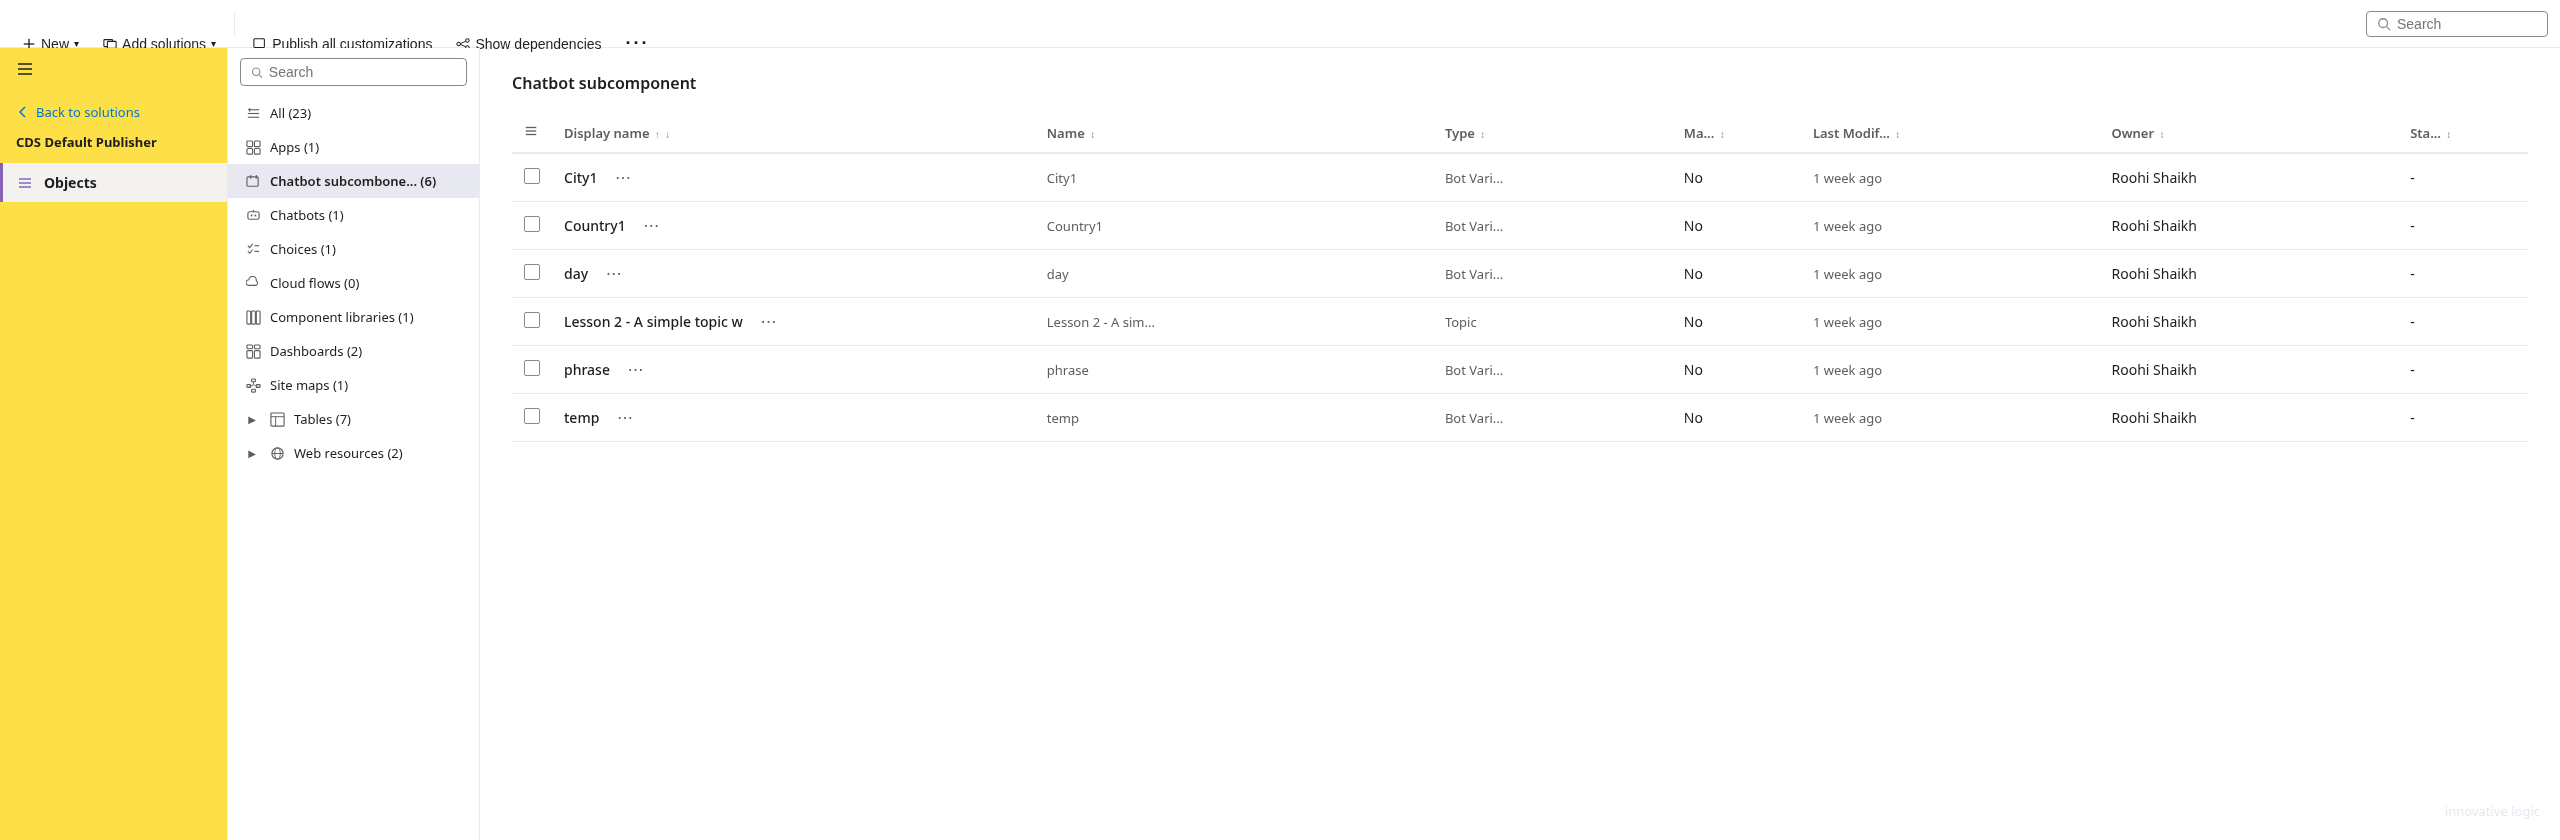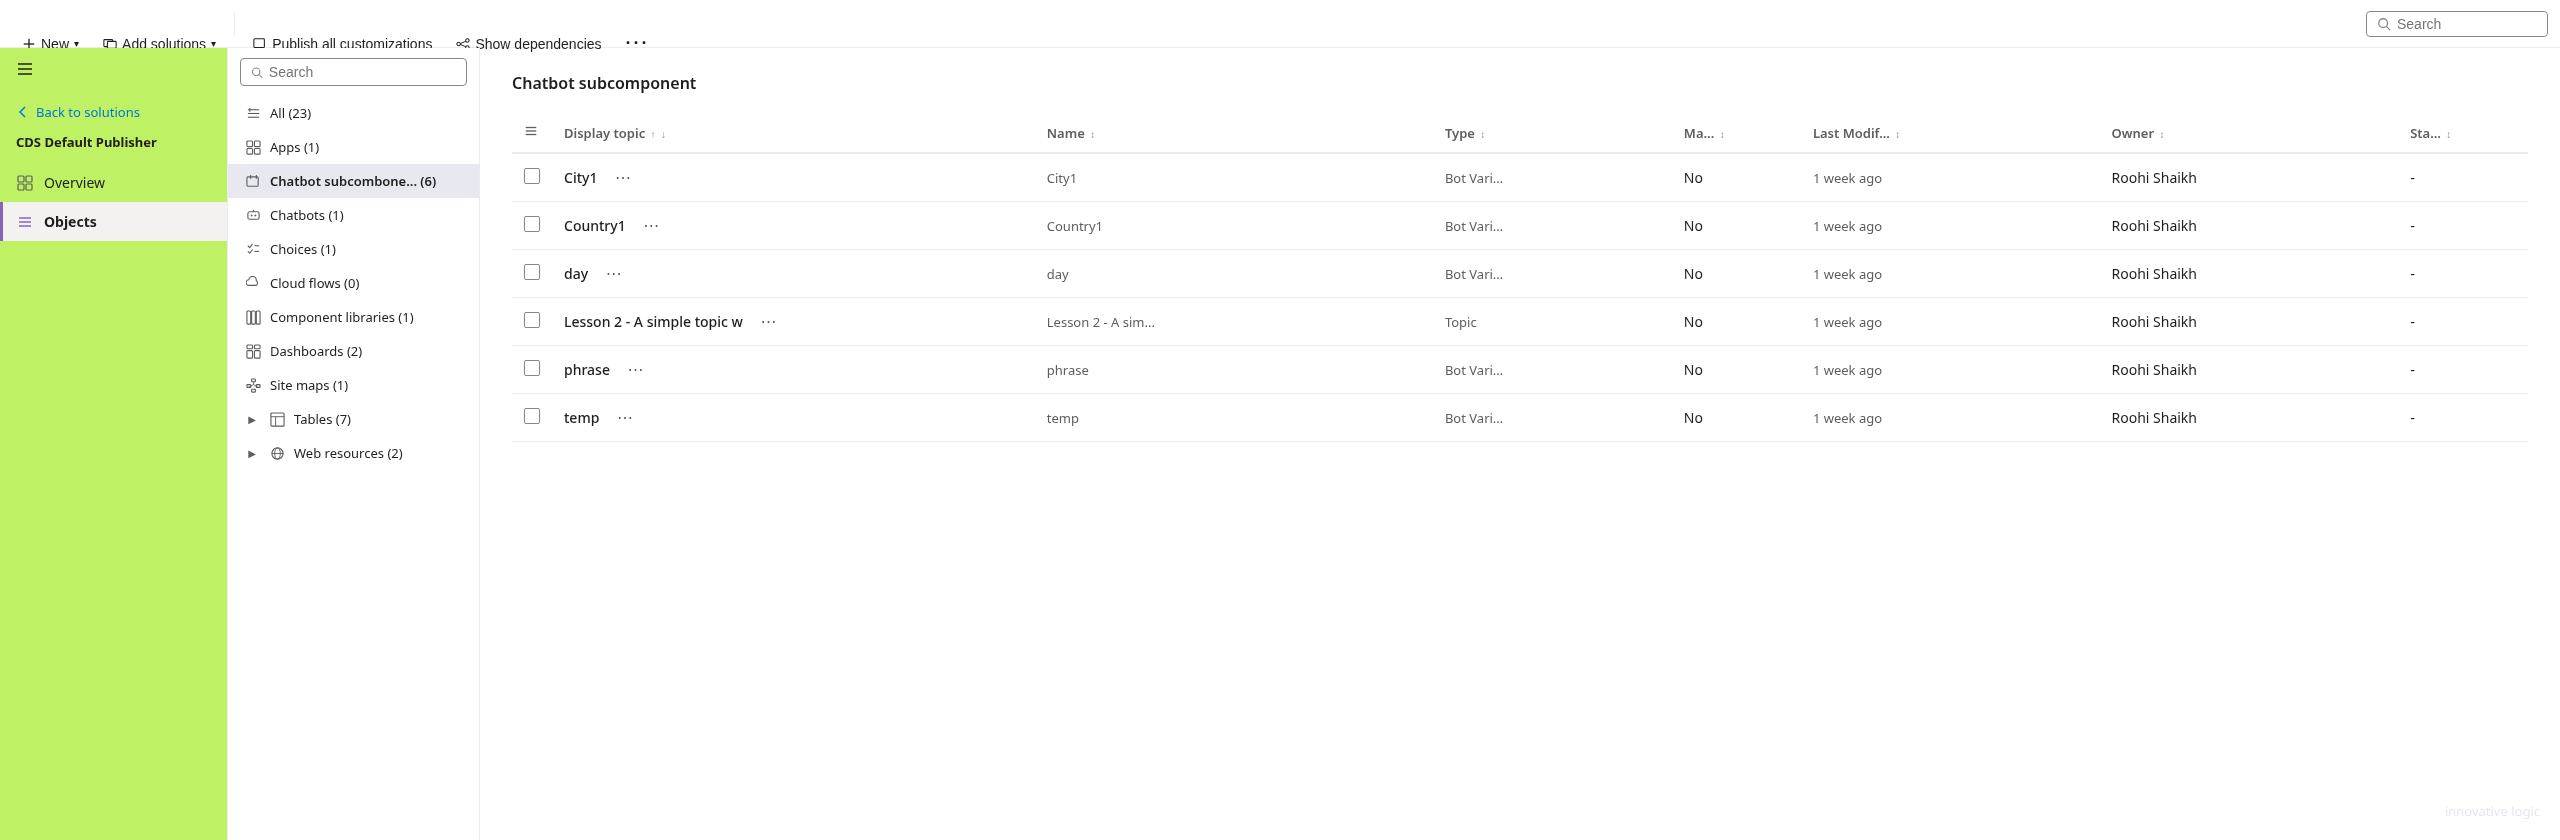--- a/index.html
+++ b/index.html
@@ -22,21 +22,21 @@
       border: 1px solid #8a8886; border-radius: 4px; padding: 4px 10px;
       min-width: 180px;
     }
     .toolbar-search input { border: none; outline: none; font-size: 14px; color: #201f1e; background: transparent; width: 140px; }
 
     
     .main-layout { display: flex; flex: 1; overflow: hidden; }
 
     
     .sidebar-narrow {
-      width: 228px; background: #bef264; border-right: 1px solid #edebe9;
+      width: 228px; background: #fde047; border-right: 1px solid #edebe9;
       display: flex; flex-direction: column; flex-shrink: 0;
     }
     .hamburger { padding: 12px 16px; cursor: pointer; font-size: 16px; color: #201f1e; }
     .back-link { display: flex; align-items: center; gap: 6px; padding: 8px 16px; color: #0078d4; font-size: 13px; cursor: pointer; text-decoration: none; }
     .publisher-name { padding: 4px 16px 12px 16px; font-weight: 700; font-size: 13px; color: #201f1e; }
     .nav-item {
       display: flex; align-items: center; gap: 10px; padding: 10px 16px;
       cursor: pointer; font-size: 14px; color: #201f1e; border-radius: 0;
     }
     .nav-item.active { background: #f3f2f1; border-left: 3px solid #8764b8; font-weight: 700; padding-left: 13px; }
@@ -149,31 +149,20 @@
         </svg>
     </div>
     <a class="back-link">
       <svg width="14" height="14" viewBox="0 0 14 14" fill="none">
           <polyline points="9,2 4,7 9,12" stroke="#0078d4" stroke-width="1.5" fill="none"></polyline>
         </svg>
       <span>Back to solutions</span>
     </a>
     <div class="publisher-name">CDS Default Publisher</div>
 
-    <div class="nav-item">
-      <span class="nav-icon">
-        <svg width="16" height="16" viewBox="0 0 16 16" fill="none">
-            <rect x="1" y="1" width="6" height="6" rx="1" stroke="#605e5c" stroke-width="1.2"></rect>
-            <rect x="9" y="1" width="6" height="6" rx="1" stroke="#605e5c" stroke-width="1.2"></rect>
-            <rect x="1" y="9" width="6" height="6" rx="1" stroke="#605e5c" stroke-width="1.2"></rect>
-            <rect x="9" y="9" width="6" height="6" rx="1" stroke="#605e5c" stroke-width="1.2"></rect>
-          </svg>
-      </span>
-      <span>Overview</span>
-    </div>
     <div class="nav-item active">
       <span class="nav-icon">
         <svg width="16" height="16" viewBox="0 0 16 16" fill="none">
             <line x1="2" y1="4" x2="14" y2="4" stroke="#8764b8" stroke-width="1.5"></line>
             <line x1="2" y1="8" x2="14" y2="8" stroke="#8764b8" stroke-width="1.5"></line>
             <line x1="2" y1="12" x2="14" y2="12" stroke="#8764b8" stroke-width="1.5"></line>
           </svg>
       </span>
       <span>Objects</span>
     </div>
@@ -326,21 +315,21 @@
       <thead>
         <tr>
           <th class="checkbox-col">
             <svg width="14" height="14" viewBox="0 0 16 16" fill="none">
                 <line x1="2" y1="4" x2="14" y2="4" stroke="#605e5c" stroke-width="1.5"></line>
                 <line x1="2" y1="8" x2="14" y2="8" stroke="#605e5c" stroke-width="1.5"></line>
                 <line x1="2" y1="12" x2="14" y2="12" stroke="#605e5c" stroke-width="1.5"></line>
               </svg>
           </th>
           <th class="col-name">
-            <span>Display topic</span>
+            <span>Display name</span>
             <span class="sort-icon"> ↑</span>
             <span class="sort-icon">↓</span>
           </th>
           <th class="col-name">
             <span>Name</span>
             <span class="sort-icon"> ↕</span>
           </th>
           <th class="col-type">
             <span>Type</span>
             <span class="sort-icon"> ↕</span>

